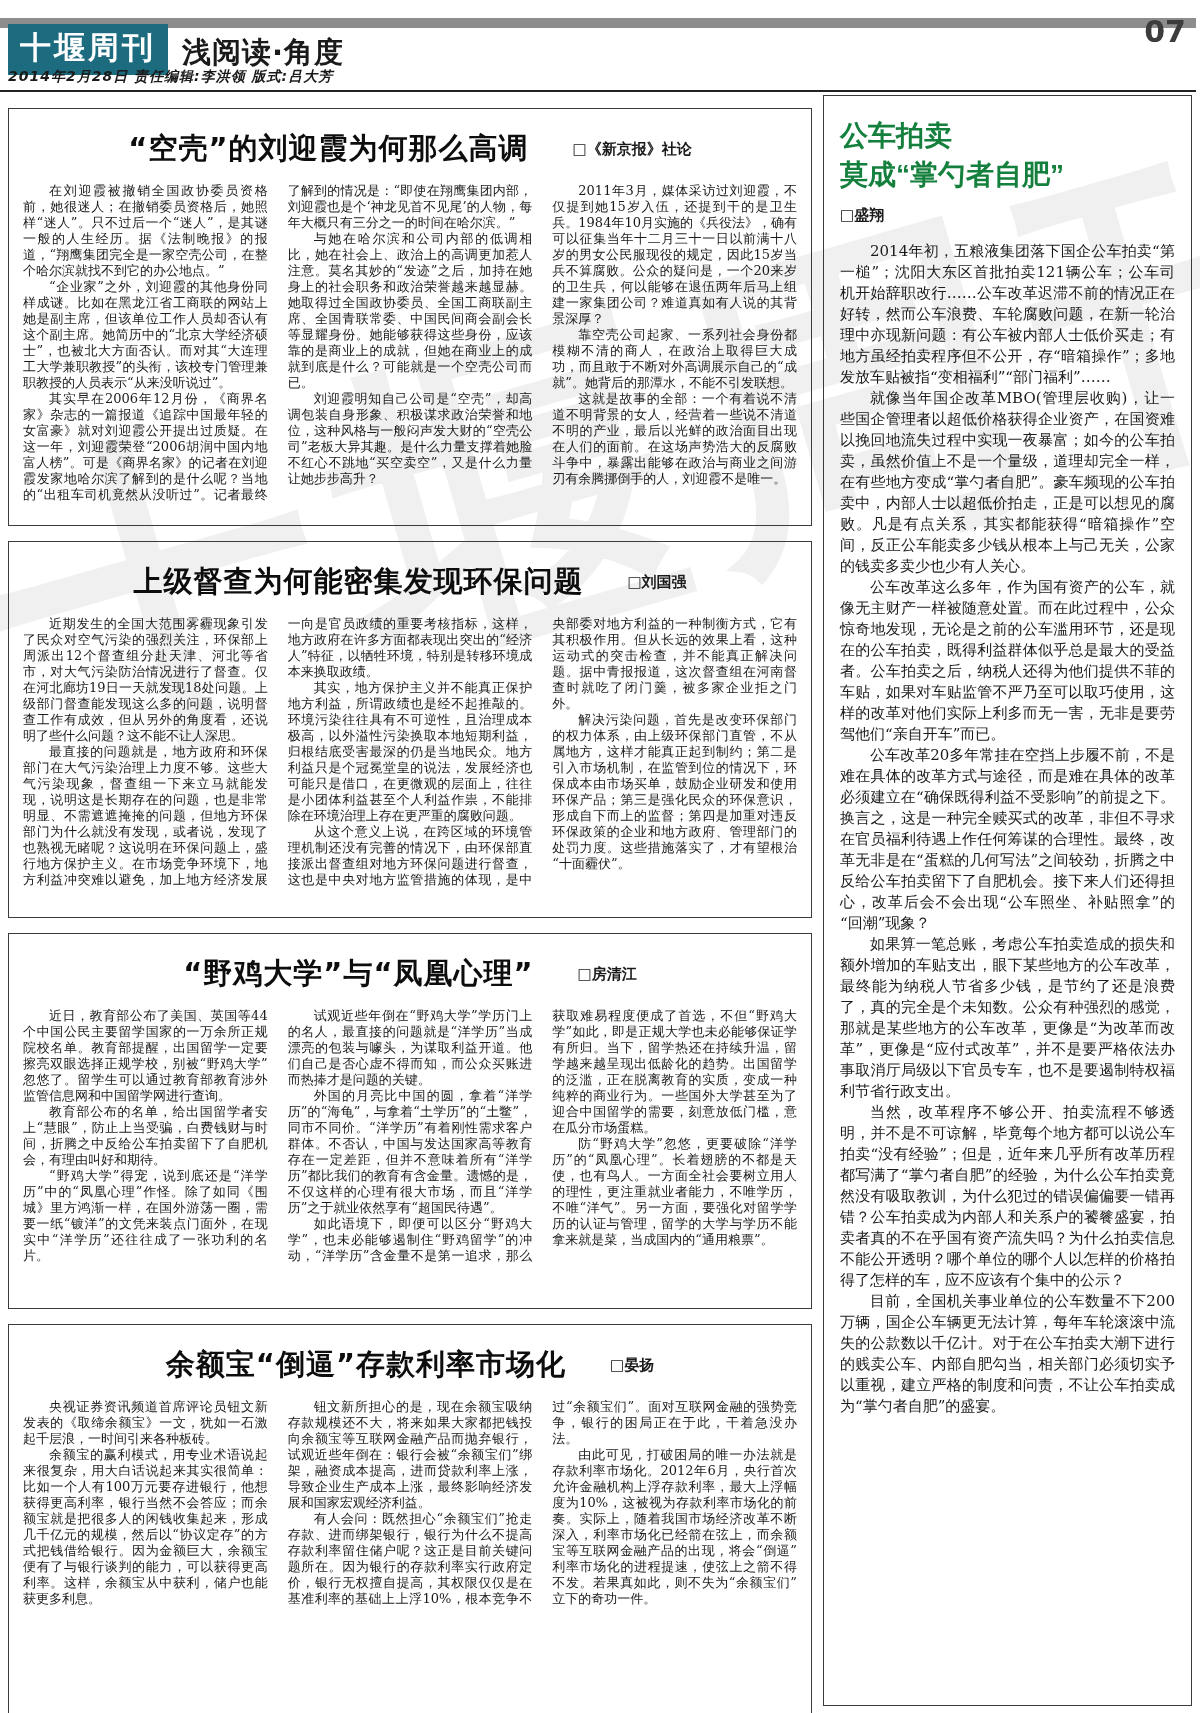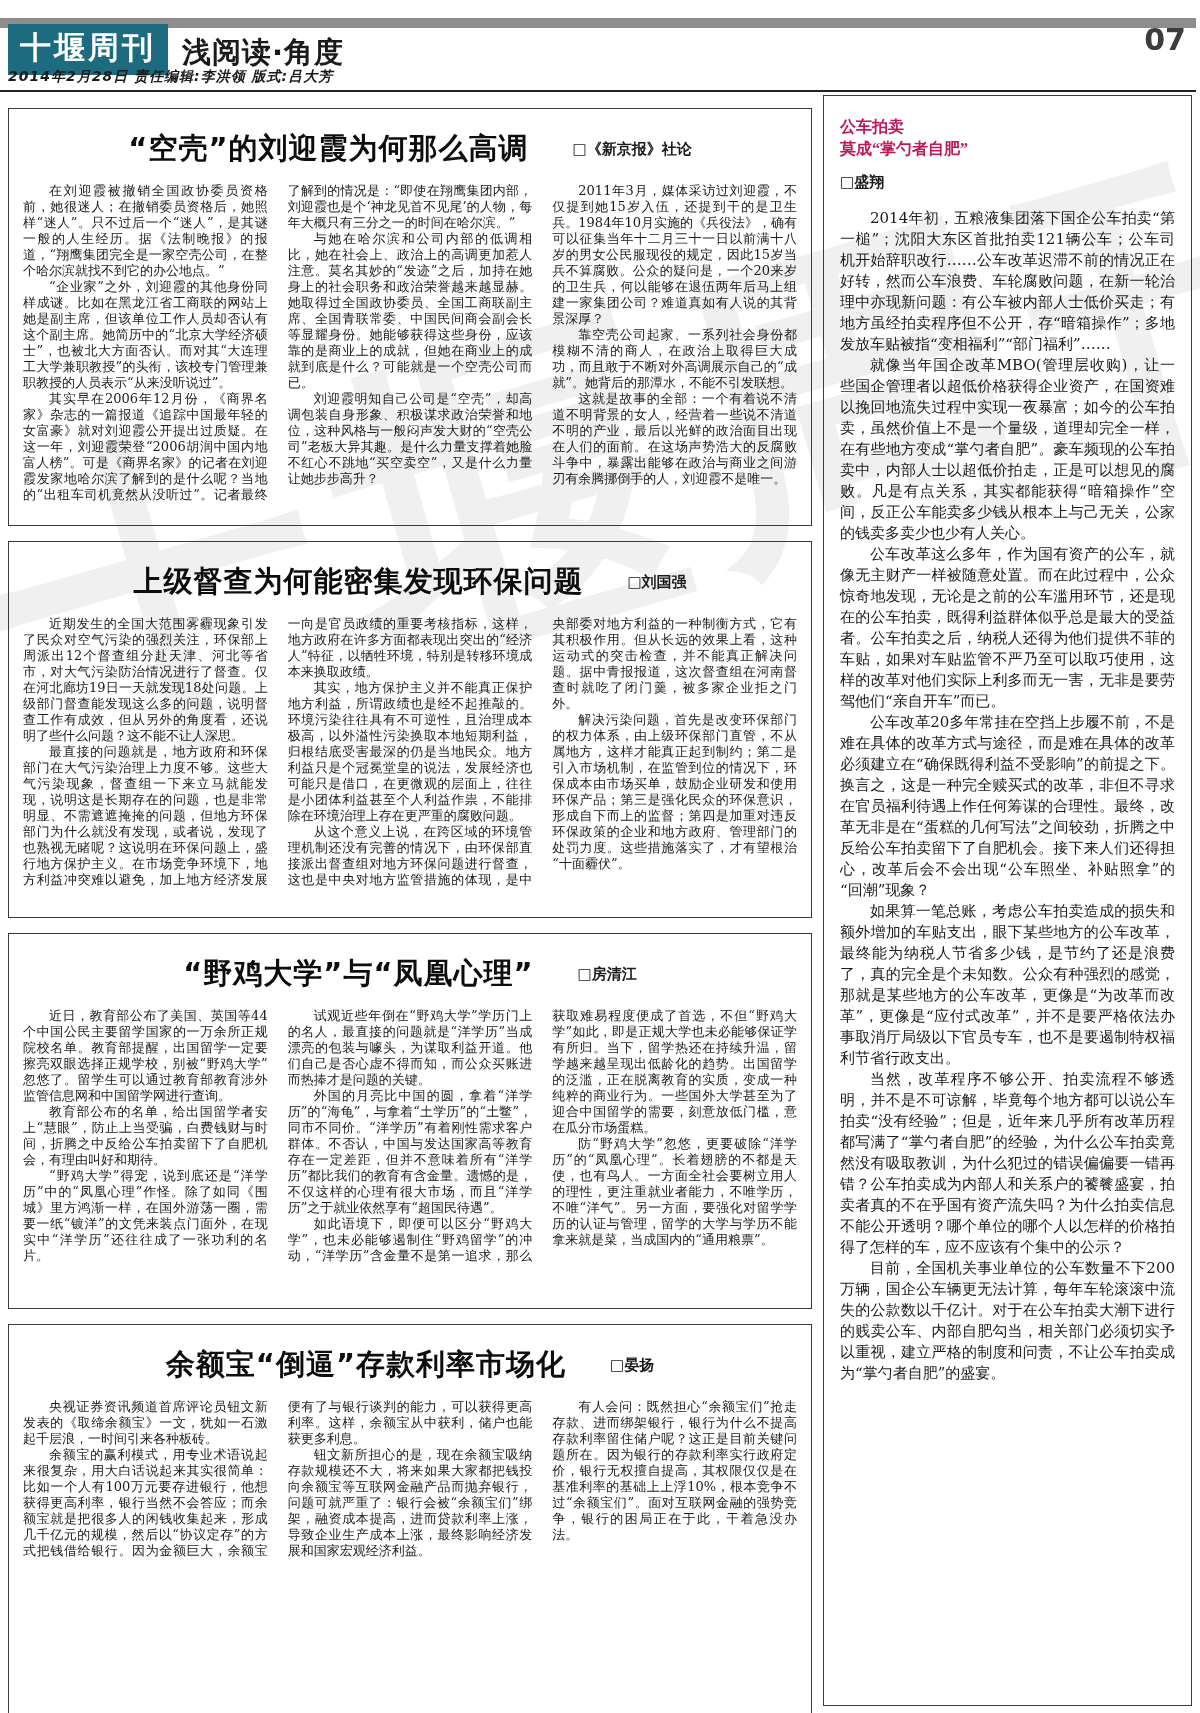--- a/index.html
+++ b/index.html
@@ -20,21 +20,21 @@
     position:absolute; top:33px; left:182px;
     font-family:"DejaVu Sans","Liberation Sans",sans-serif;
     font-weight:bold; font-size:29px; letter-spacing:1px;
   }
   .dateline {
     position:absolute; top:68px; left:8px;
     font-family:"DejaVu Sans","Liberation Sans",sans-serif;
     font-weight:bold; font-style:italic; font-size:14px; letter-spacing:1px;
   }
   .page-number {
-    position:absolute; top:22px; right:14px;
+    position:absolute; top:14px; right:14px;
     font-family:"DejaVu Sans","Liberation Sans",sans-serif;
     font-weight:bold; font-size:30px; color:#3c3c3c;
   }
   .header-rule { position:absolute; top:90px; left:0; width:1196px; border-top:2px solid #222; }
   
   .watermark {
     position:absolute; top:430px; left:-60px; z-index:0;
     font-family:"DejaVu Sans","Liberation Sans",sans-serif;
     font-weight:bold; font-size:330px; letter-spacing:30px; white-space:nowrap;
     color:rgba(110,110,110,0.10); transform:rotate(-16deg); transform-origin:left top;
@@ -61,22 +61,22 @@
   .box-a1 .article-body { height:330px; }
   .box-a2 .article-body { height:289px; }
   .box-a3 .article-body { height:288px; }
   .box-a4 .article-body { height:316px; }
   
   .sidebar {
     position:absolute; top:95px; left:823px; width:369px; height:1611px;
     border:1px solid #3b3b3b; padding:20px 16px 16px; box-sizing:border-box; z-index:1;
   }
   .sidebar-title {
-    font-family:Liberation Serif, serif;
-    font-weight:bold; font-size:16px; line-height:1.4; color:#be185d;
+    font-family:Liberation Sans, sans-serif;
+    font-weight:bold; font-size:28px; line-height:1.4; color:#15803d;
   }
   .sidebar-byline {
     font-family:"DejaVu Sans","Liberation Sans",sans-serif;
     font-weight:bold; font-size:15px; margin:12px 0 16px;
   }
   .sidebar-body { font-size:15px; line-height:21px; text-align:justify; }
   .sidebar-body p { margin:0; text-indent:2em; }
 </style>
 </head>
 <body>
@@ -140,22 +140,23 @@
         </div>
     </article>
 
     <article class="article-box box-a4">
       <div class="article-head">
         <span class="article-title">余额宝“倒逼”存款利率市场化</span><span class="article-byline">□晏扬</span>
       </div>
       <div class="article-body">
           <p>央视证券资讯频道首席评论员钮文新发表的《取缔余额宝》一文，犹如一石激起千层浪，一时间引来各种板砖。</p>
           <p>余额宝的赢利模式，用专业术语说起来很复杂，用大白话说起来其实很简单：比如一个人有100万元要存进银行，他想获得更高利率，银行当然不会答应；而余额宝就是把很多人的闲钱收集起来，形成几千亿元的规模，然后以“协议定存”的方式把钱借给银行。因为金额巨大，余额宝便有了与银行谈判的能力，可以获得更高利率。这样，余额宝从中获利，储户也能获更多利息。</p>
-          <p>钮文新所担心的是，现在余额宝吸纳存款规模还不大，将来如果大家都把钱投向余额宝等互联网金融产品而抛弃银行，问题可就严重了：银行会被“余额宝们”绑架，融资成本提高，进而贷款利率上涨，导致企业生产成本上涨，最终影响经济发展和国家宏观经济利益。</p>
+          <p>钮文新所担心的是，现在余额宝吸纳存款规模还不大，将来如果大家都把钱投向余额宝等互联网金融产品而抛弃银行，试观近些年倒在：银行会被“余额宝们”绑架，融资成本提高，进而贷款利率上涨，导致企业生产成本上涨，最终影响经济发展和国家宏观经济利益。</p>
           <p>有人会问：既然担心“余额宝们”抢走存款、进而绑架银行，银行为什么不提高存款利率留住储户呢？这正是目前关键问题所在。因为银行的存款利率实行政府定价，银行无权擅自提高，其权限仅仅是在基准利率的基础上上浮10%，根本竞争不过“余额宝们”。面对互联网金融的强势竞争，银行的困局正在于此，干着急没办法。</p>
+          <p>由此可见，打破困局的唯一办法就是存款利率市场化。2012年6月，央行首次允许金融机构上浮存款利率，最大上浮幅度为10%，这被视为存款利率市场化的前奏。实际上，随着我国市场经济改革不断深入，利率市场化已经箭在弦上，而余额宝等互联网金融产品的出现，将会“倒逼”利率市场化的进程提速，使弦上之箭不得不发。若果真如此，则不失为“余额宝们”立下的奇功一件。</p>
         </div>
     </article>
 
   </div>
 
   <aside class="sidebar">
     <div class="sidebar-title">
       <div>公车拍卖</div>
       <div>莫成“掌勺者自肥”</div>
     </div>

